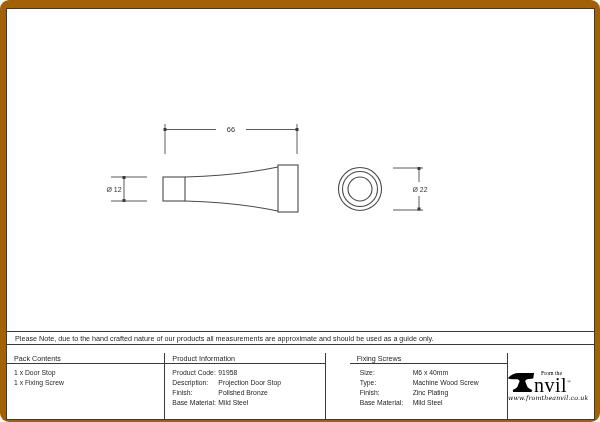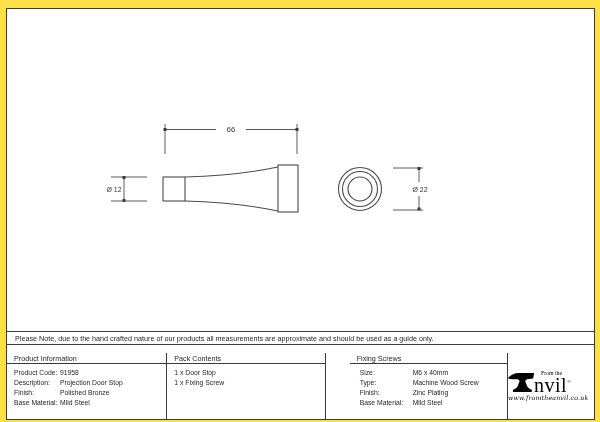--- a/index.html
+++ b/index.html
@@ -1,17 +1,17 @@
 <!DOCTYPE html>
 <html><head>
 <meta charset="utf-8">
 <style>
   html,body{margin:0;padding:0;background:#fff;}
-  .stage{position:relative;width:600px;height:422px;background:#fde047;overflow:hidden;
-         font-family:"Liberation Sans",sans-serif;color:#1f1f1f;}
+  .stage{position:relative;width:600px;height:422px;background:#a16207;overflow:hidden;
+         font-family:"Liberation Sans",sans-serif;color:#1f1f1f;border-radius:9px;}
   .page{position:absolute;left:6px;top:8px;width:589px;height:412px;
         border:1.5px solid #3a3a3a;box-sizing:border-box;background:#fff;}
   .drawing{position:absolute;left:0;top:0;width:586px;height:322px;}
 
   .note-row{position:absolute;left:0;top:322px;width:100%;height:14px;box-sizing:border-box;
             border-top:1.5px solid #3a3a3a;border-bottom:1.5px solid #3a3a3a;
             display:flex;align-items:center;padding-left:8px;font-size:7.2px;}
   .cols{position:absolute;left:0;top:344px;right:0;bottom:0;display:flex;}
   .col{box-sizing:border-box;height:100%;}
   .col1{width:162px;border-right:1.5px solid #3a3a3a;}
@@ -85,47 +85,47 @@
       </g>
       <text x="413" y="182.5" text-anchor="middle" font-size="7" fill="#333" stroke="none">Ø 22</text>
     </svg>
 
     <div class="note-row">
       <span>Please Note, due to the hand crafted nature of our products all measurements are approximate and should be used as a guide only.</span>
     </div>
 
     <div class="cols">
 
+      <div class="col col2">
+        <div class="col-header">Pack Contents</div>
+        <div class="col-body">
+          <div class="pc-item">1 x Door Stop</div>
+          <div class="pc-item">1 x Fixing Screw</div>
+        </div>
+      </div>
+
       <div class="col col1">
         <div class="col-header">Product Information</div>
         <div class="col-body">
           <div class="kv">
             <span class="k">Product Code:</span>
             <span class="v">91958</span>
           </div>
           <div class="kv">
             <span class="k">Description:</span>
             <span class="v">Projection Door Stop</span>
           </div>
           <div class="kv">
             <span class="k">Finish:</span>
             <span class="v">Polished Bronze</span>
           </div>
           <div class="kv">
             <span class="k">Base Material:</span>
             <span class="v">Mild Steel</span>
           </div>
-        </div>
-      </div>
-
-      <div class="col col2">
-        <div class="col-header">Pack Contents</div>
-        <div class="col-body">
-          <div class="pc-item">1 x Door Stop</div>
-          <div class="pc-item">1 x Fixing Screw</div>
         </div>
       </div>
 
       <div class="col col3">
         <div class="col-header">Fixing Screws</div>
         <div class="col-body">
           <div class="kv">
             <span class="k">Size:</span>
             <span class="v">M6 x 40mm</span>
           </div>

